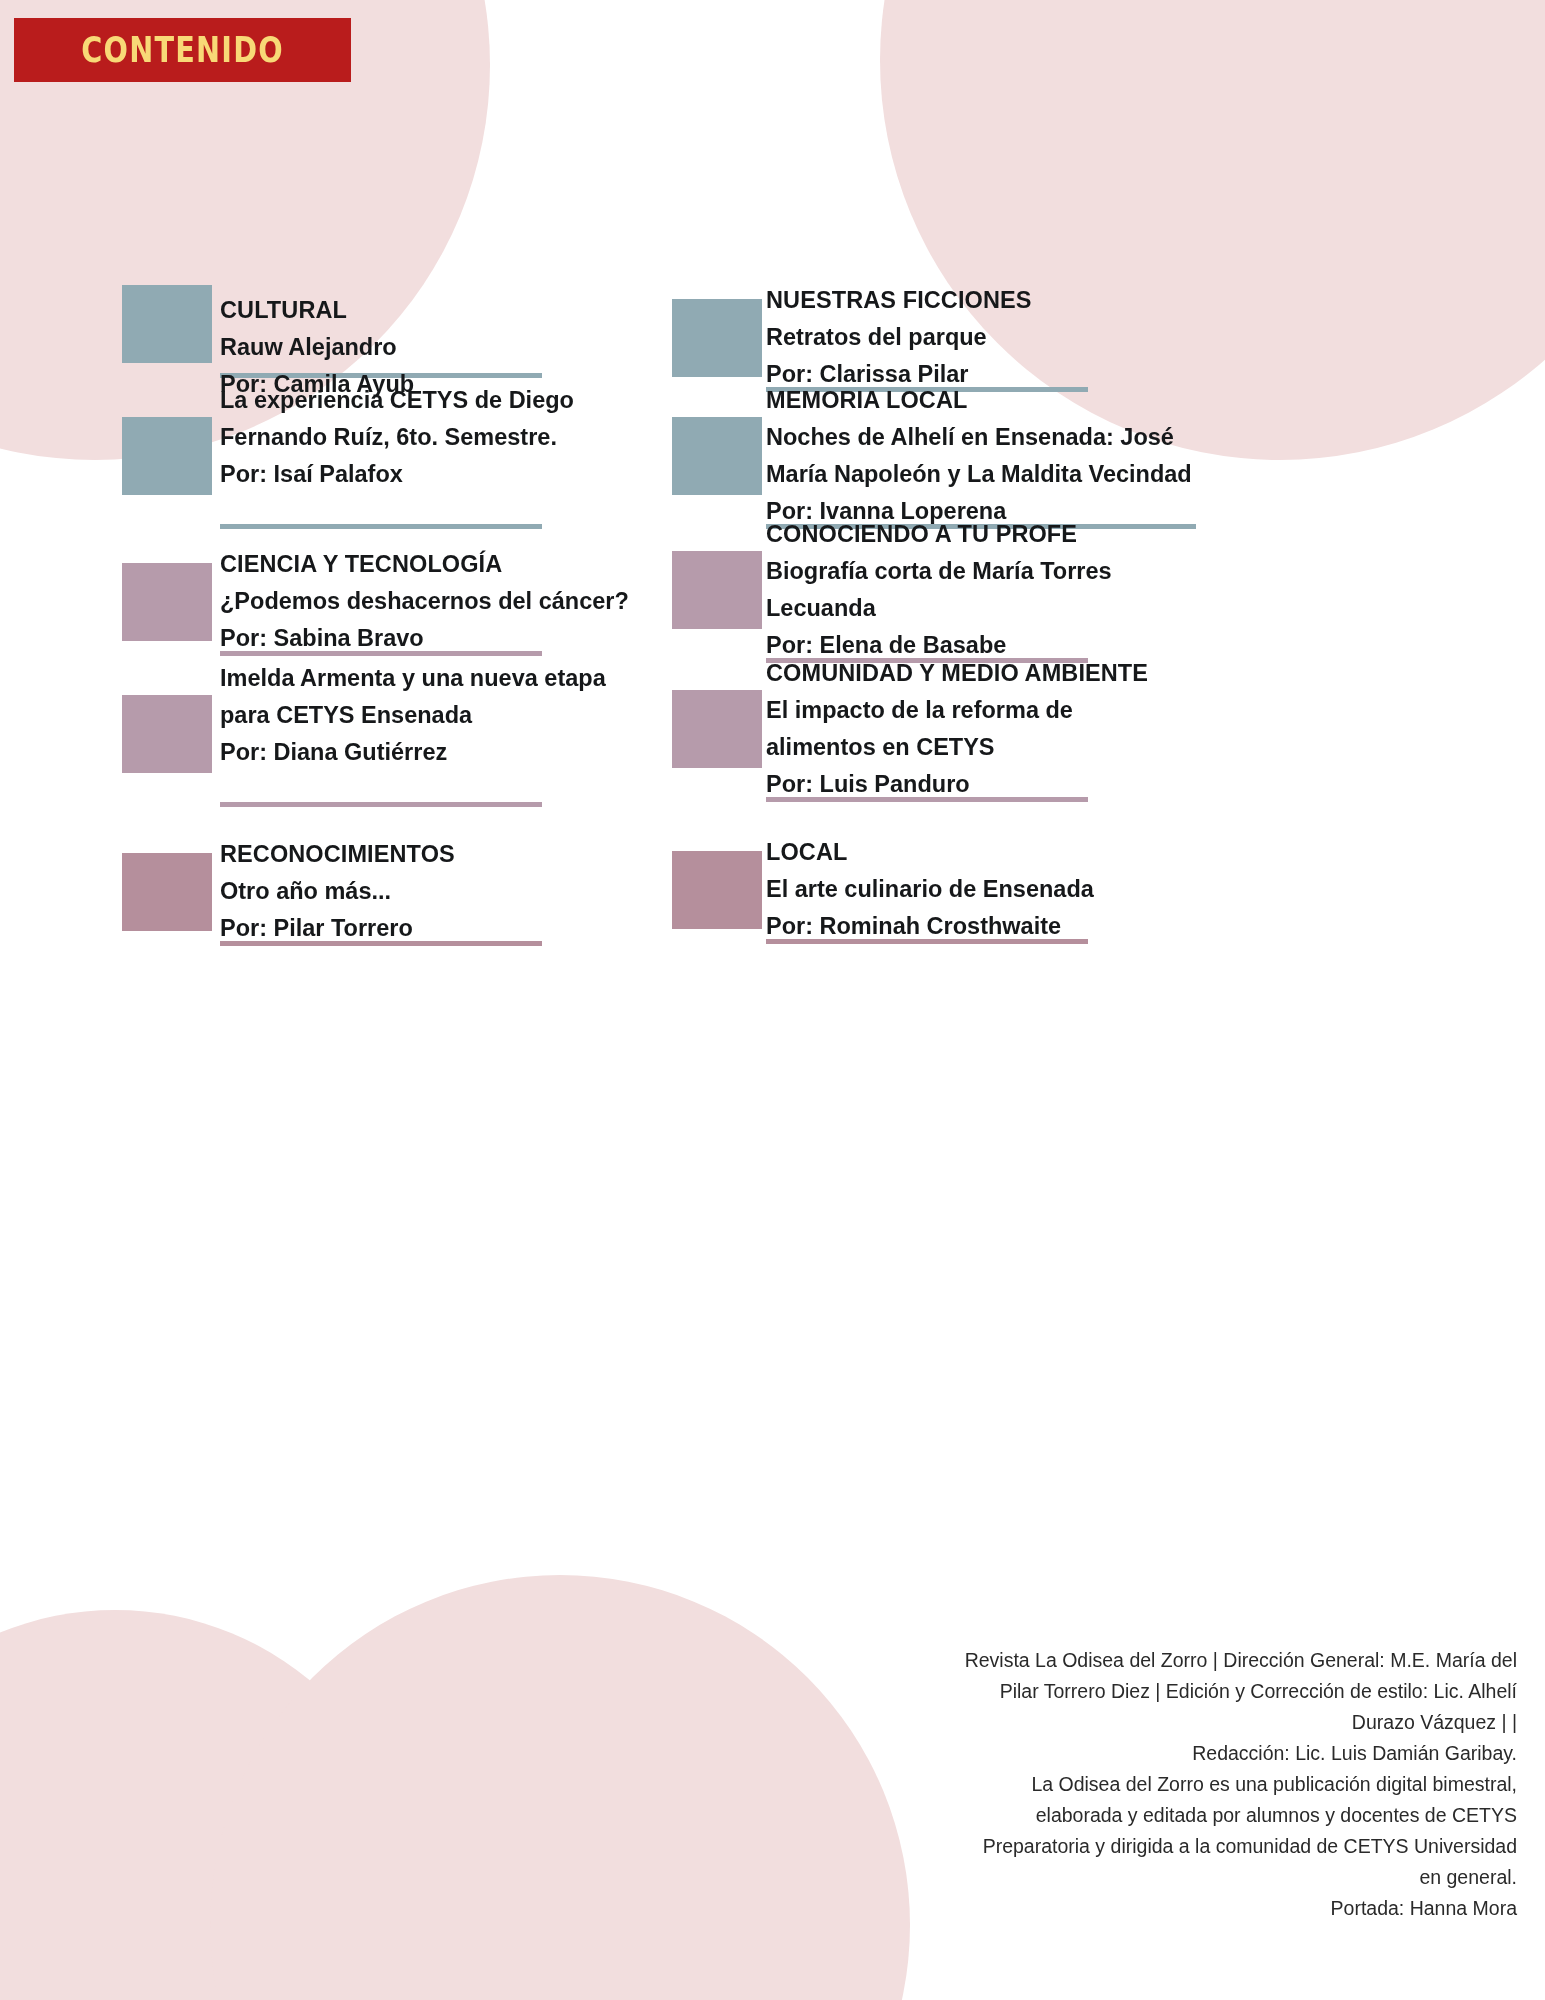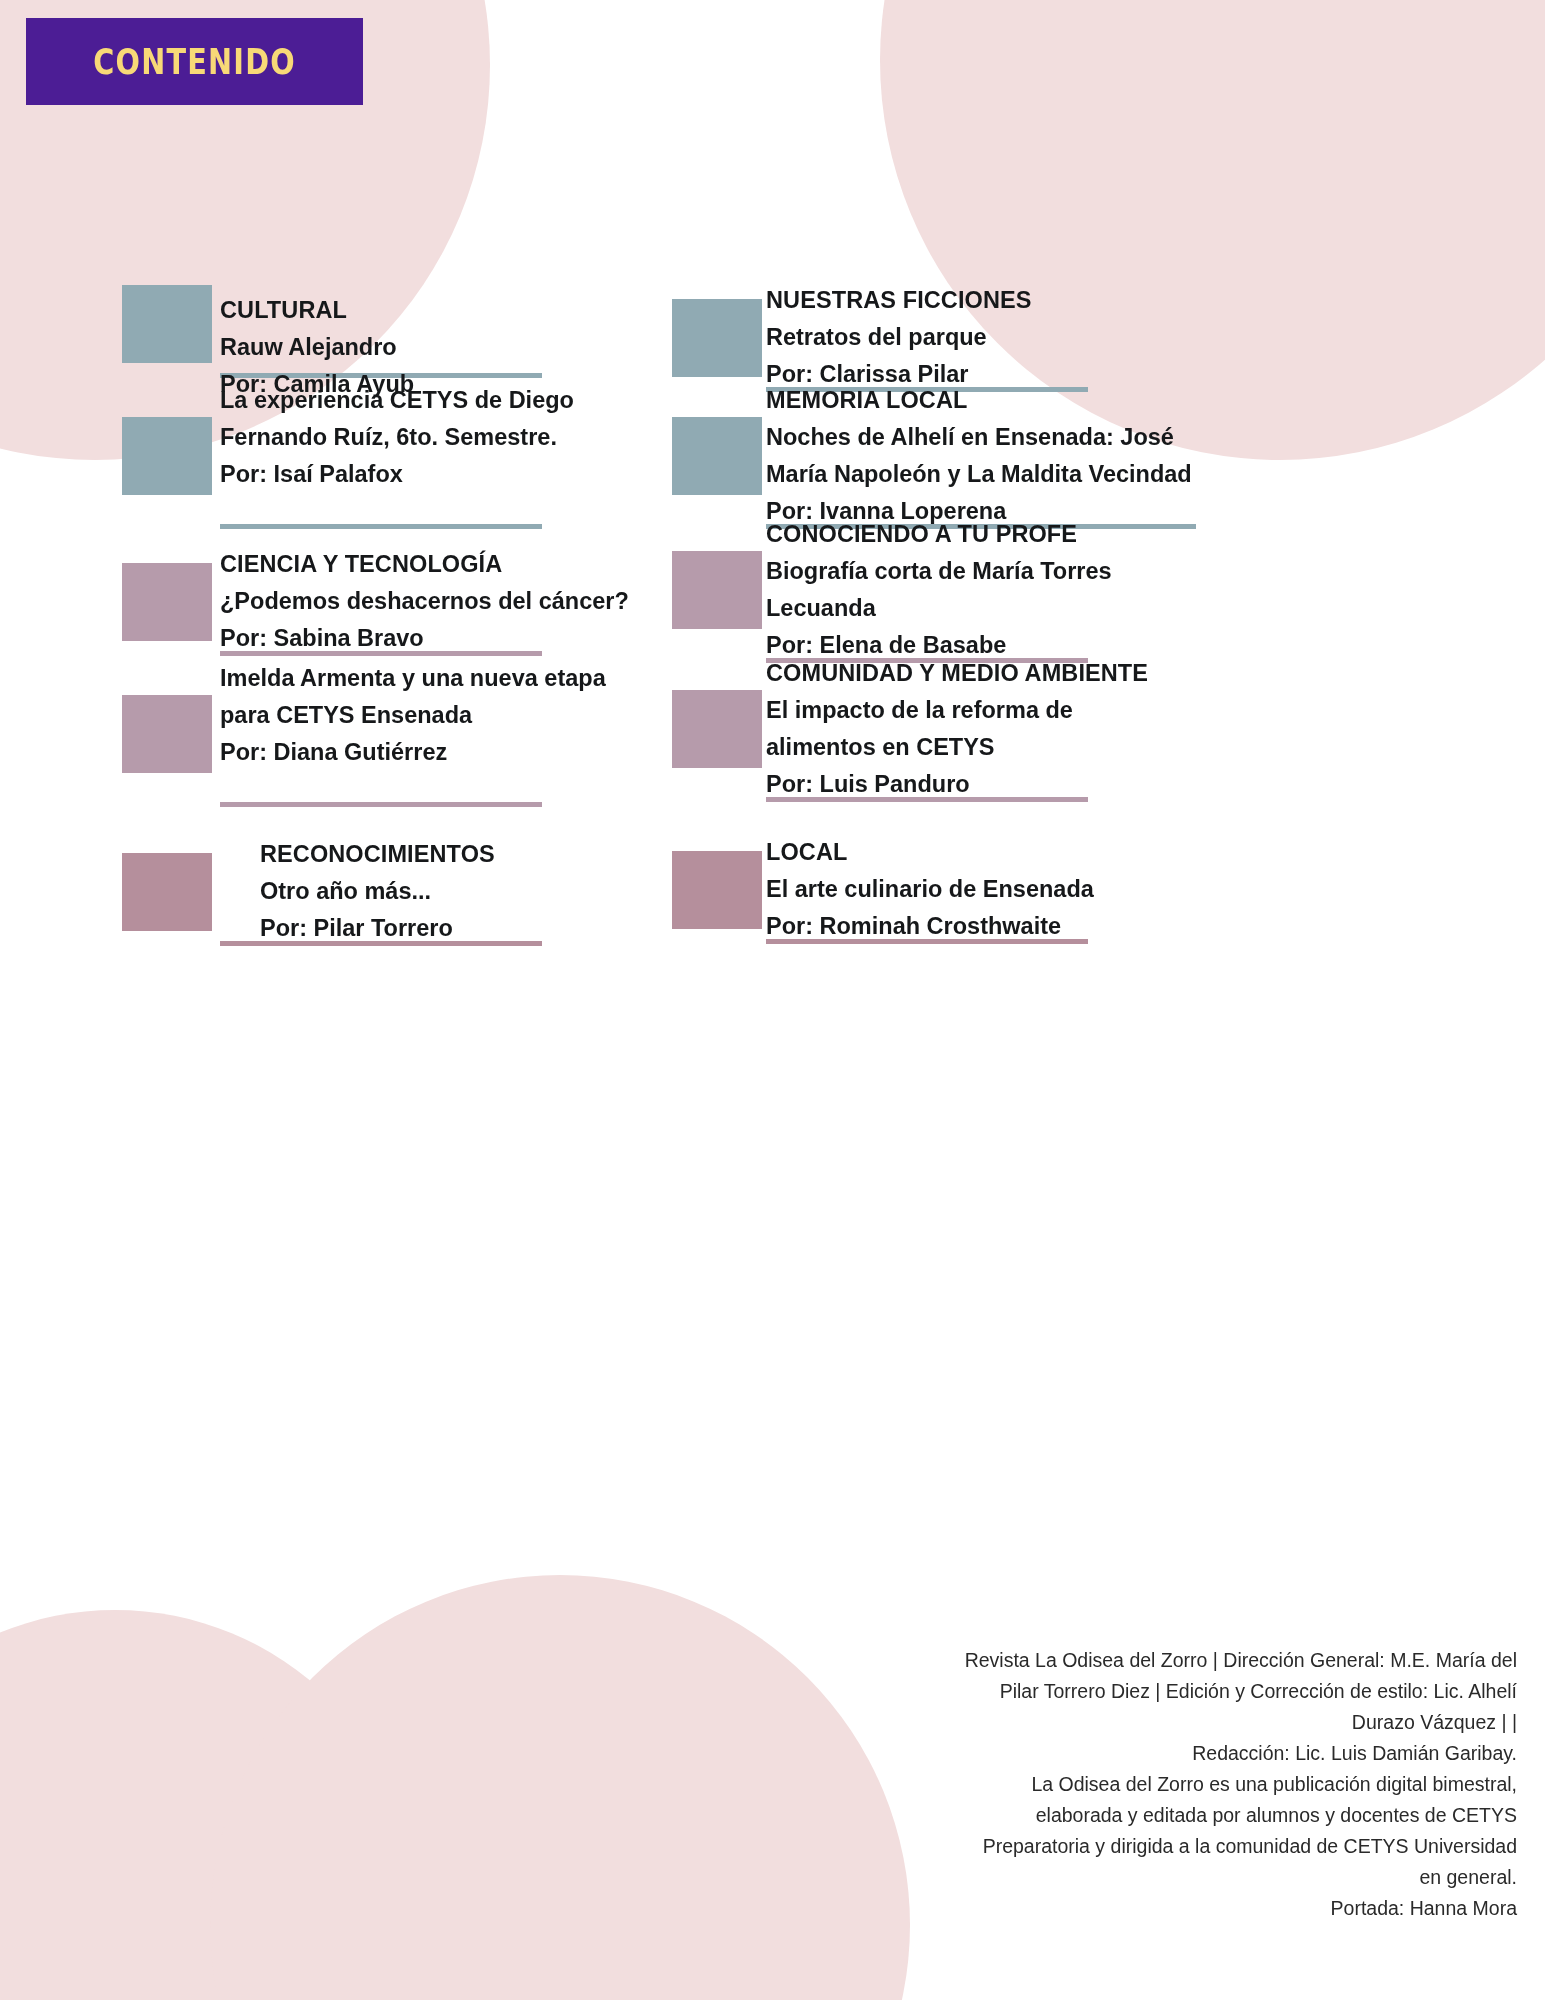--- a/index.html
+++ b/index.html
@@ -54,27 +54,26 @@
     width: 700px;
     height: 700px;
   }
 
   
   #banner {
     position: absolute;
     left: 14px;
     top: 18px;
     width: 337px;
-    height: 87px;
-    background: #4c1d95;
+    height: 64px;
+    background: #b91c1c;
     z-index: 5;
     display: flex;
     align-items: center;
     justify-content: center;
-    margin-left: 12px;
   }
   #banner-title {
     color: #f8d977;
     font-family: "DejaVu Sans", sans-serif;
     font-weight: bold;
     font-size: 35px;
     letter-spacing: 1.5px;
     transform: scaleX(0.82);
     white-space: nowrap;
   }
@@ -187,21 +186,21 @@
           <div class="swatch" style="left: 122px; top: 695px; background: rgb(182, 155, 171);"></div>
           <div class="entry-text" style="left: 220px; top: 660px;">
             <div class="line">Imelda Armenta y una nueva etapa</div>
             <div class="line">para CETYS Ensenada</div>
             <div class="line">Por: Diana Gutiérrez</div>
           </div>
           <div class="rule" style="left: 220px; top: 802px; width: 322px; background: rgb(182, 155, 171);"></div>
         </div>
         <div class="entry" style="left: 0px; top: 0px;">
           <div class="swatch" style="left: 122px; top: 852.5px; background: rgb(181, 143, 156);"></div>
-          <div class="entry-text" style="left: 220px; top: 836px; margin-left: 40px;">
+          <div class="entry-text" style="left: 220px; top: 836px;">
             <div class="line kicker">RECONOCIMIENTOS</div>
             <div class="line">Otro año más...</div>
             <div class="line">Por: Pilar Torrero</div>
           </div>
           <div class="rule" style="left: 220px; top: 941px; width: 322px; background: rgb(181, 143, 156);"></div>
         </div>
       </div>
     <div class="col" id="col-right">
         <div class="entry" style="left: 0px; top: 0px;">
           <div class="swatch" style="left: 32px; top: 298.5px; background: rgb(144, 170, 179);"></div>

